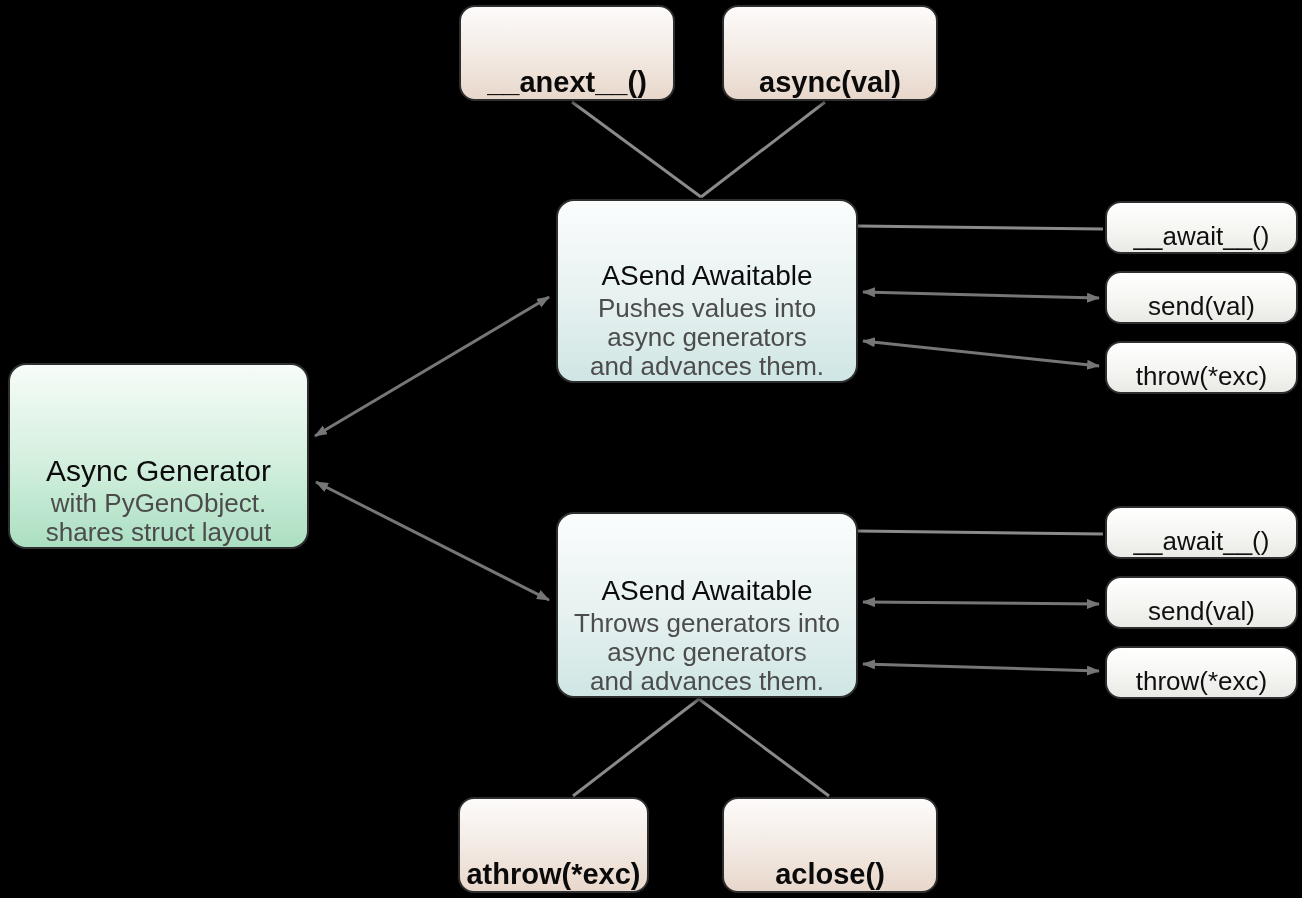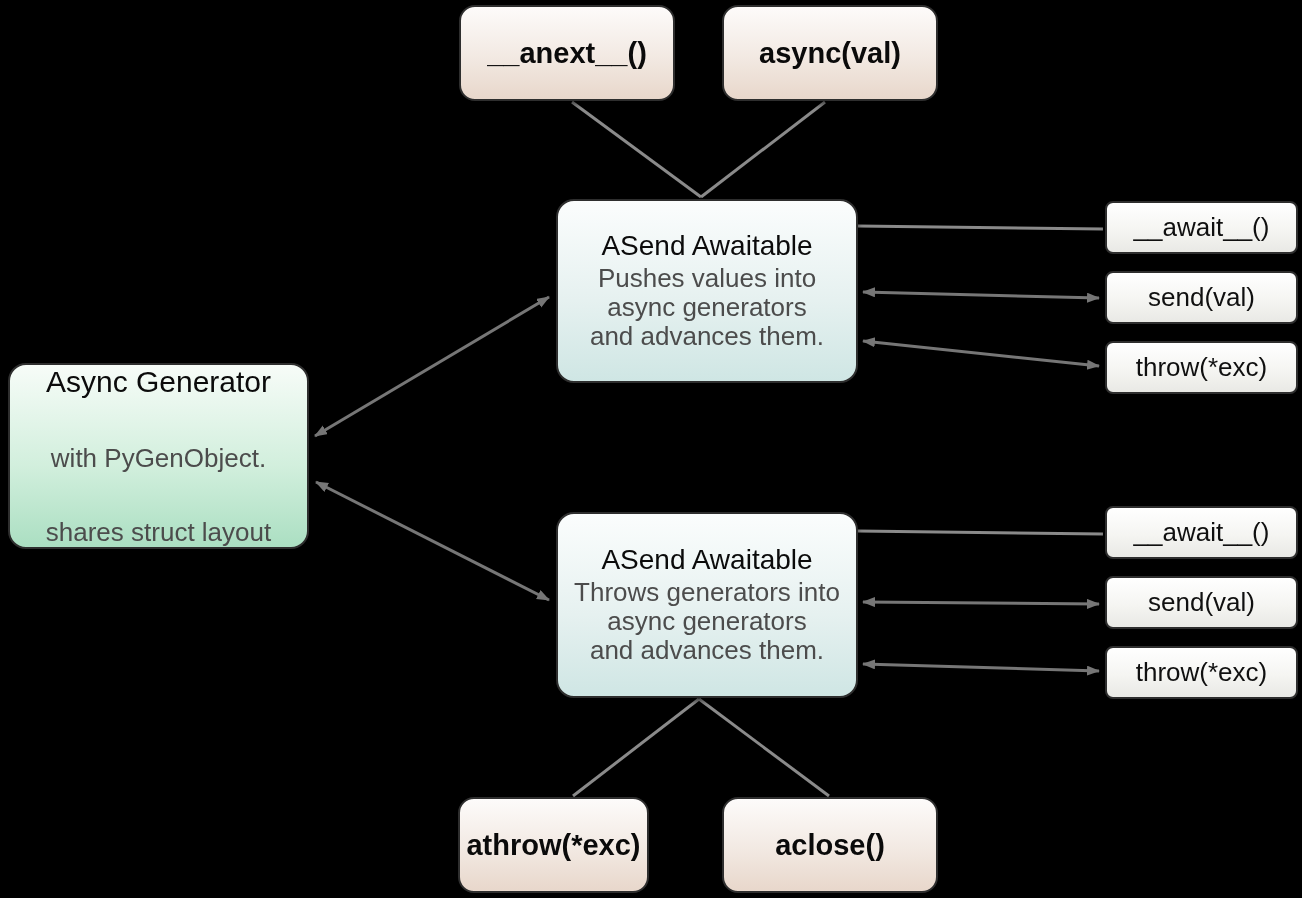--- a/index.html
+++ b/index.html
@@ -20,21 +20,21 @@
     left: 0; top: 0;
     width: 1302px;
     height: 898px;
   }
   .box {
     position: absolute;
     box-sizing: border-box;
     display: flex;
     flex-direction: column;
     align-items: center;
-    justify-content: center;
+    justify-content: flex-end;
     text-align: center;
     border: 2px solid #2e2e2e;
     box-shadow: 0 3px 5px rgba(0,0,0,0.55);
   }
   .tan {
     border-radius: 16px;
     background: linear-gradient(180deg, #fdfbfa 0%, #f2e9e2 55%, #e8d7cb 100%);
   }
   .tan .label {
     font-size: 29px;
@@ -56,33 +56,33 @@
     color: #0b0b0b;
     line-height: 1.1;
     margin-bottom: 2px;
   }
   .node-body {
     font-size: 26px;
     color: #4c4c4c;
     line-height: 1.12;
   }
   .small {
-    border-radius: 8px;
+    border-radius: 16px;
     background: linear-gradient(180deg, #ffffff 0%, #f5f5f2 55%, #e9e9e5 100%);
   }
   .small .label {
     font-size: 26px;
     font-weight: normal;
     color: #101010;
   }
   
   #n-anext            { left: 459px;  top: 5px;   width: 216px; height: 96px; }
   #n-asend            { left: 722px;  top: 5px;   width: 216px; height: 96px; }
   #n-asend-awaitable  { left: 556px;  top: 199px; width: 302px; height: 184px; }
-  #n-async-generator  { left: 8px;    top: 363px; width: 301px; height: 186px; gap: 44px; }
+  #n-async-generator  { left: 8px;    top: 363px; width: 301px; height: 186px; }
   #n-athrow-awaitable { left: 556px;  top: 512px; width: 302px; height: 186px; }
   #n-await-1          { left: 1105px; top: 201px; width: 193px; height: 53px; }
   #n-send-1           { left: 1105px; top: 271px; width: 193px; height: 53px; }
   #n-throw-1          { left: 1105px; top: 341px; width: 193px; height: 53px; }
   #n-await-2          { left: 1105px; top: 506px; width: 193px; height: 53px; }
   #n-send-2           { left: 1105px; top: 576px; width: 193px; height: 53px; }
   #n-throw-2          { left: 1105px; top: 646px; width: 193px; height: 53px; }
   #n-athrow-method    { left: 458px;  top: 797px; width: 191px; height: 96px; }
   #n-aclose           { left: 722px;  top: 797px; width: 216px; height: 96px; }
 

